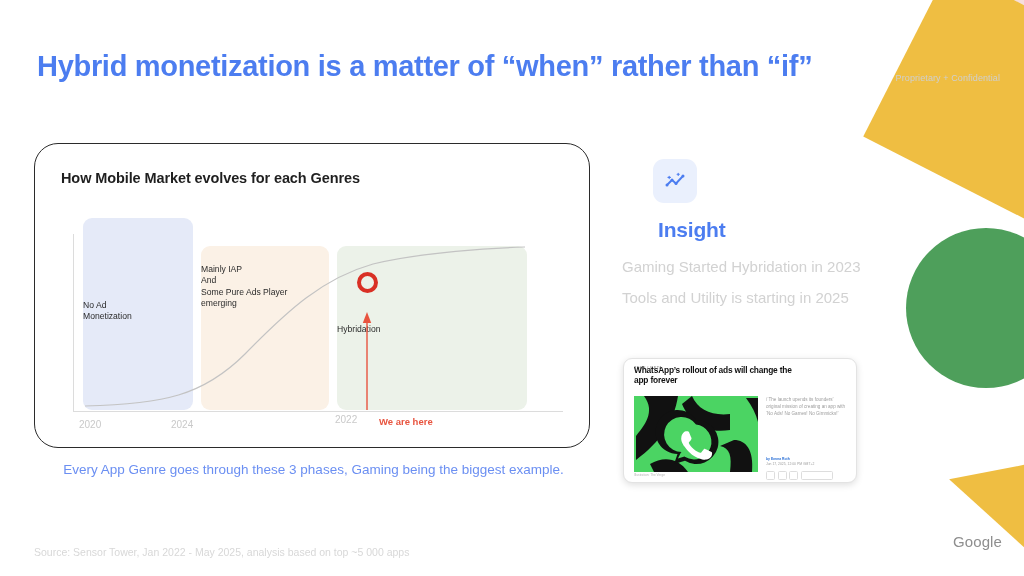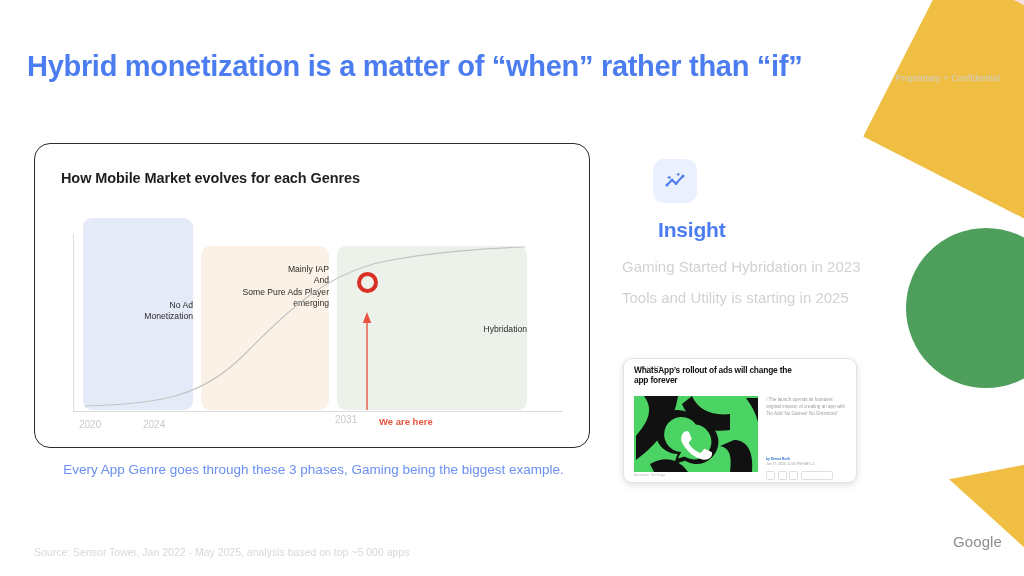--- a/index.html
+++ b/index.html
@@ -37,71 +37,71 @@
     transform:rotate(18deg);
     clip-path:polygon(0% 55%, 100% 0%, 100% 100%);
   }
 
   .confidential{
     position:absolute;right:24px;top:29px;
     font-size:9px;color:#cfcfcf;letter-spacing:.1px;margin-top:44px;
   }
 
   .headline{
-    position:absolute;left:27px;top:50px;
+    position:absolute;left:37px;top:50px;
     font-size:29px;font-weight:700;color:#4c7df0;
     letter-spacing:-0.3px;white-space:nowrap;
   }
 
   
   .card{
     position:absolute;left:34px;top:143px;
     width:556px;height:305px;
-    border:1.6px solid #2b2b2b;border-radius:16px;
+    border:1.6px solid #2b2b2b;border-radius:24px;
     background:#fff;box-sizing:border-box;
   }
   .card-title{
     position:absolute;left:26px;top:26px;
     font-size:14.5px;font-weight:700;color:#1f1f1f;
     letter-spacing:-0.1px;
   }
   .plot{
     position:absolute;left:38px;top:90px;
     width:490px;height:178px;
   }
   .axis-y{position:absolute;left:0;top:0;width:1.4px;height:100%;background:#dcdcdc;}
   .axis-x{position:absolute;left:0;bottom:0;height:1.4px;width:100%;background:#dcdcdc;}
 
   .phase{
     position:absolute;bottom:2px;border-radius:9px;
     box-sizing:border-box;
   }
   .phase-label{
     position:absolute;left:0;right:0;
-    text-align:right;font-size:8.6px;color:#2b2b2b;line-height:1.32;
+    text-align:left;font-size:8.6px;color:#2b2b2b;line-height:1.32;
   }
   .phase0{left:10px;width:110px;height:192px;background:#e5eaf8;}
   .phase0 .phase-label{top:82px;}
   .phase1{left:128px;width:128px;height:164px;background:#fbf1e6;}
   .phase1 .phase-label{top:18px;}
   .phase2{left:264px;width:190px;height:164px;background:#ecf2e9;padding-left:28px;}
   .phase2 .phase-label{top:78px;}
 
   .curve{position:absolute;left:0;top:0;width:100%;height:100%;}
 
   .marker-ring{
     position:absolute;left:284px;top:38px;
     width:21px;height:21px;border-radius:50%;
     border:4px solid #d93025;box-sizing:border-box;
   }
   .arrow-up{position:absolute;left:288px;bottom:2px;height:100px;width:12px;}
 
   .xlabel{position:absolute;font-size:10px;color:#c9c9c9;}
   .x2020{left:44px;top:275px;}
-  .x2024{left:108px;top:275px;}
+  .x2024{left:136px;top:275px;}
   .x2025{left:300px;top:270px;}
   .wearehere{
     position:absolute;left:344px;top:272px;
     font-size:9.5px;color:#e8543f;font-weight:700;
   }
 
   .caption{
     position:absolute;left:46px;top:460px;width:535px;
     text-align:center;font-size:13.5px;color:#6b8ff2;line-height:1.52;
   }
@@ -226,21 +226,21 @@
       <div class="marker-ring"></div>
 
       <svg class="arrow-up" viewBox="0 0 12 100">
         <line x1="6" y1="100" x2="6" y2="12" stroke="#e8543f" stroke-width="1.4"></line>
         <polygon points="6,2 10.2,13 1.8,13" fill="#e8543f"></polygon>
       </svg>
     </div>
 
     <div class="xlabel x2020">2020</div>
     <div class="xlabel x2024">2024</div>
-    <div class="xlabel x2025">2031</div>
+    <div class="xlabel x2025">2022</div>
     <div class="wearehere">We are here</div>
   </div>
 
   <div class="caption">Every App Genre goes through these 3 phases, Gaming being the biggest example.</div>
 
   <div class="insight-icon">
     <svg width="24" height="24" viewBox="0 0 24 24" fill="none">
       <polyline points="4,16 9,11 13,14.5 20,7" stroke="#4c7df0" stroke-width="1.9" stroke-linecap="round" stroke-linejoin="round"></polyline>
       <circle cx="4" cy="16" r="1.5" fill="#4c7df0"></circle>
       <circle cx="9" cy="11" r="1.5" fill="#4c7df0"></circle>

